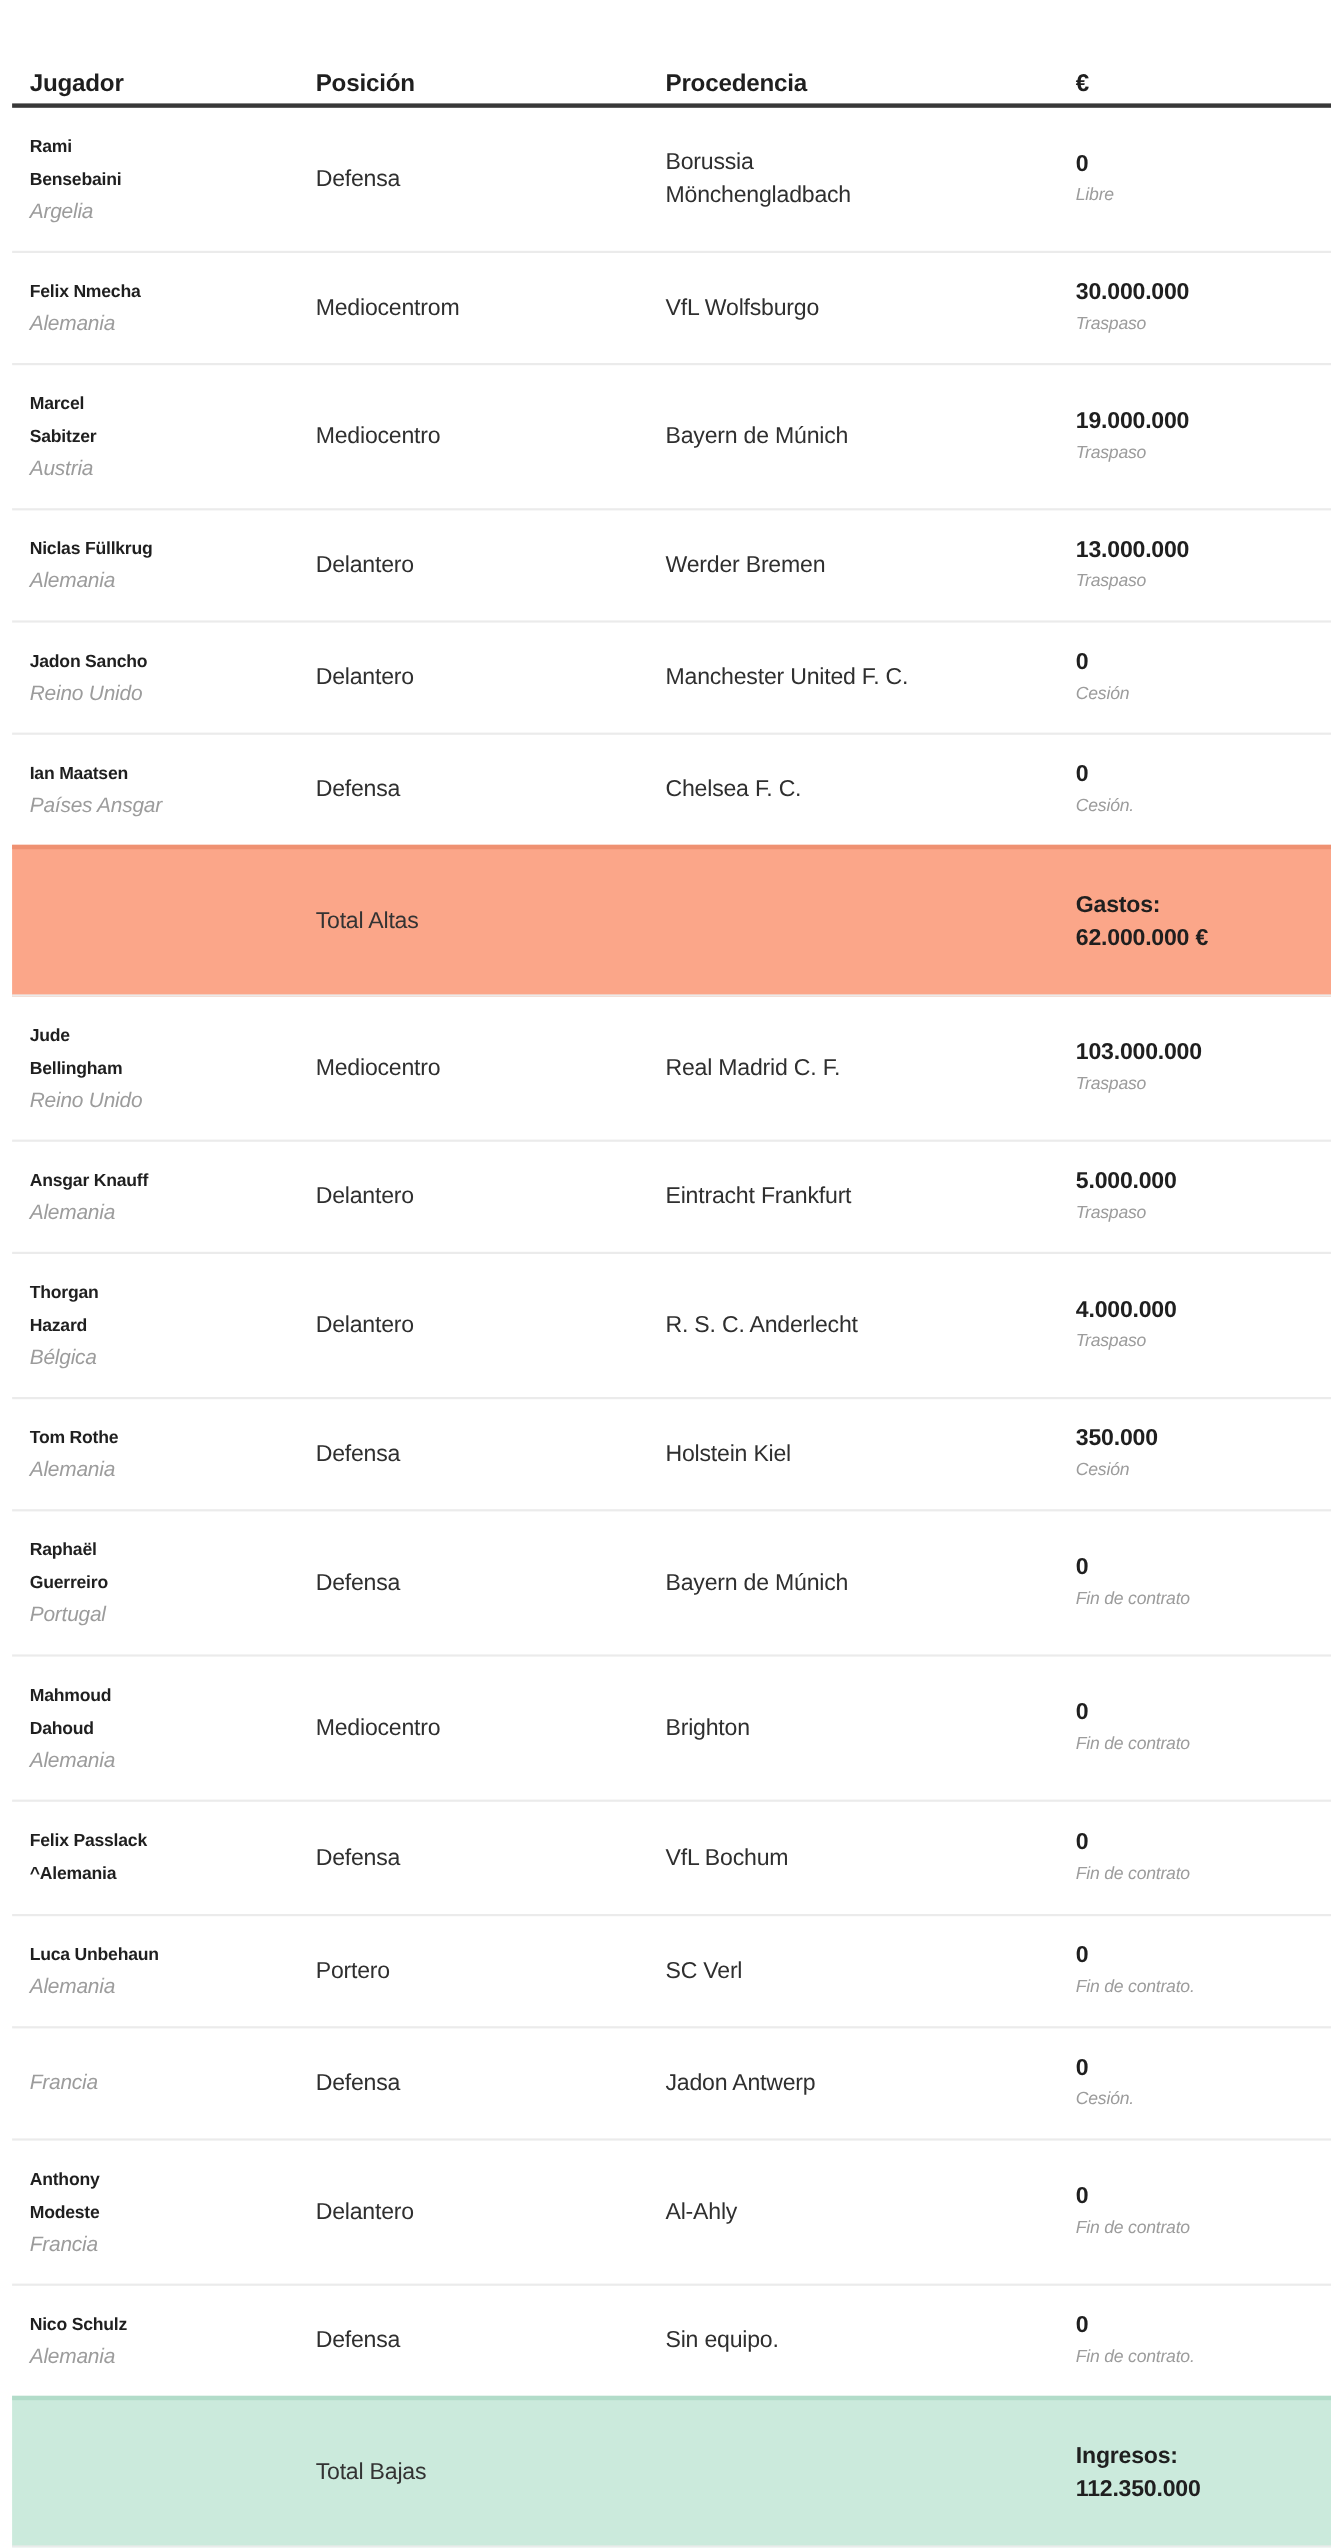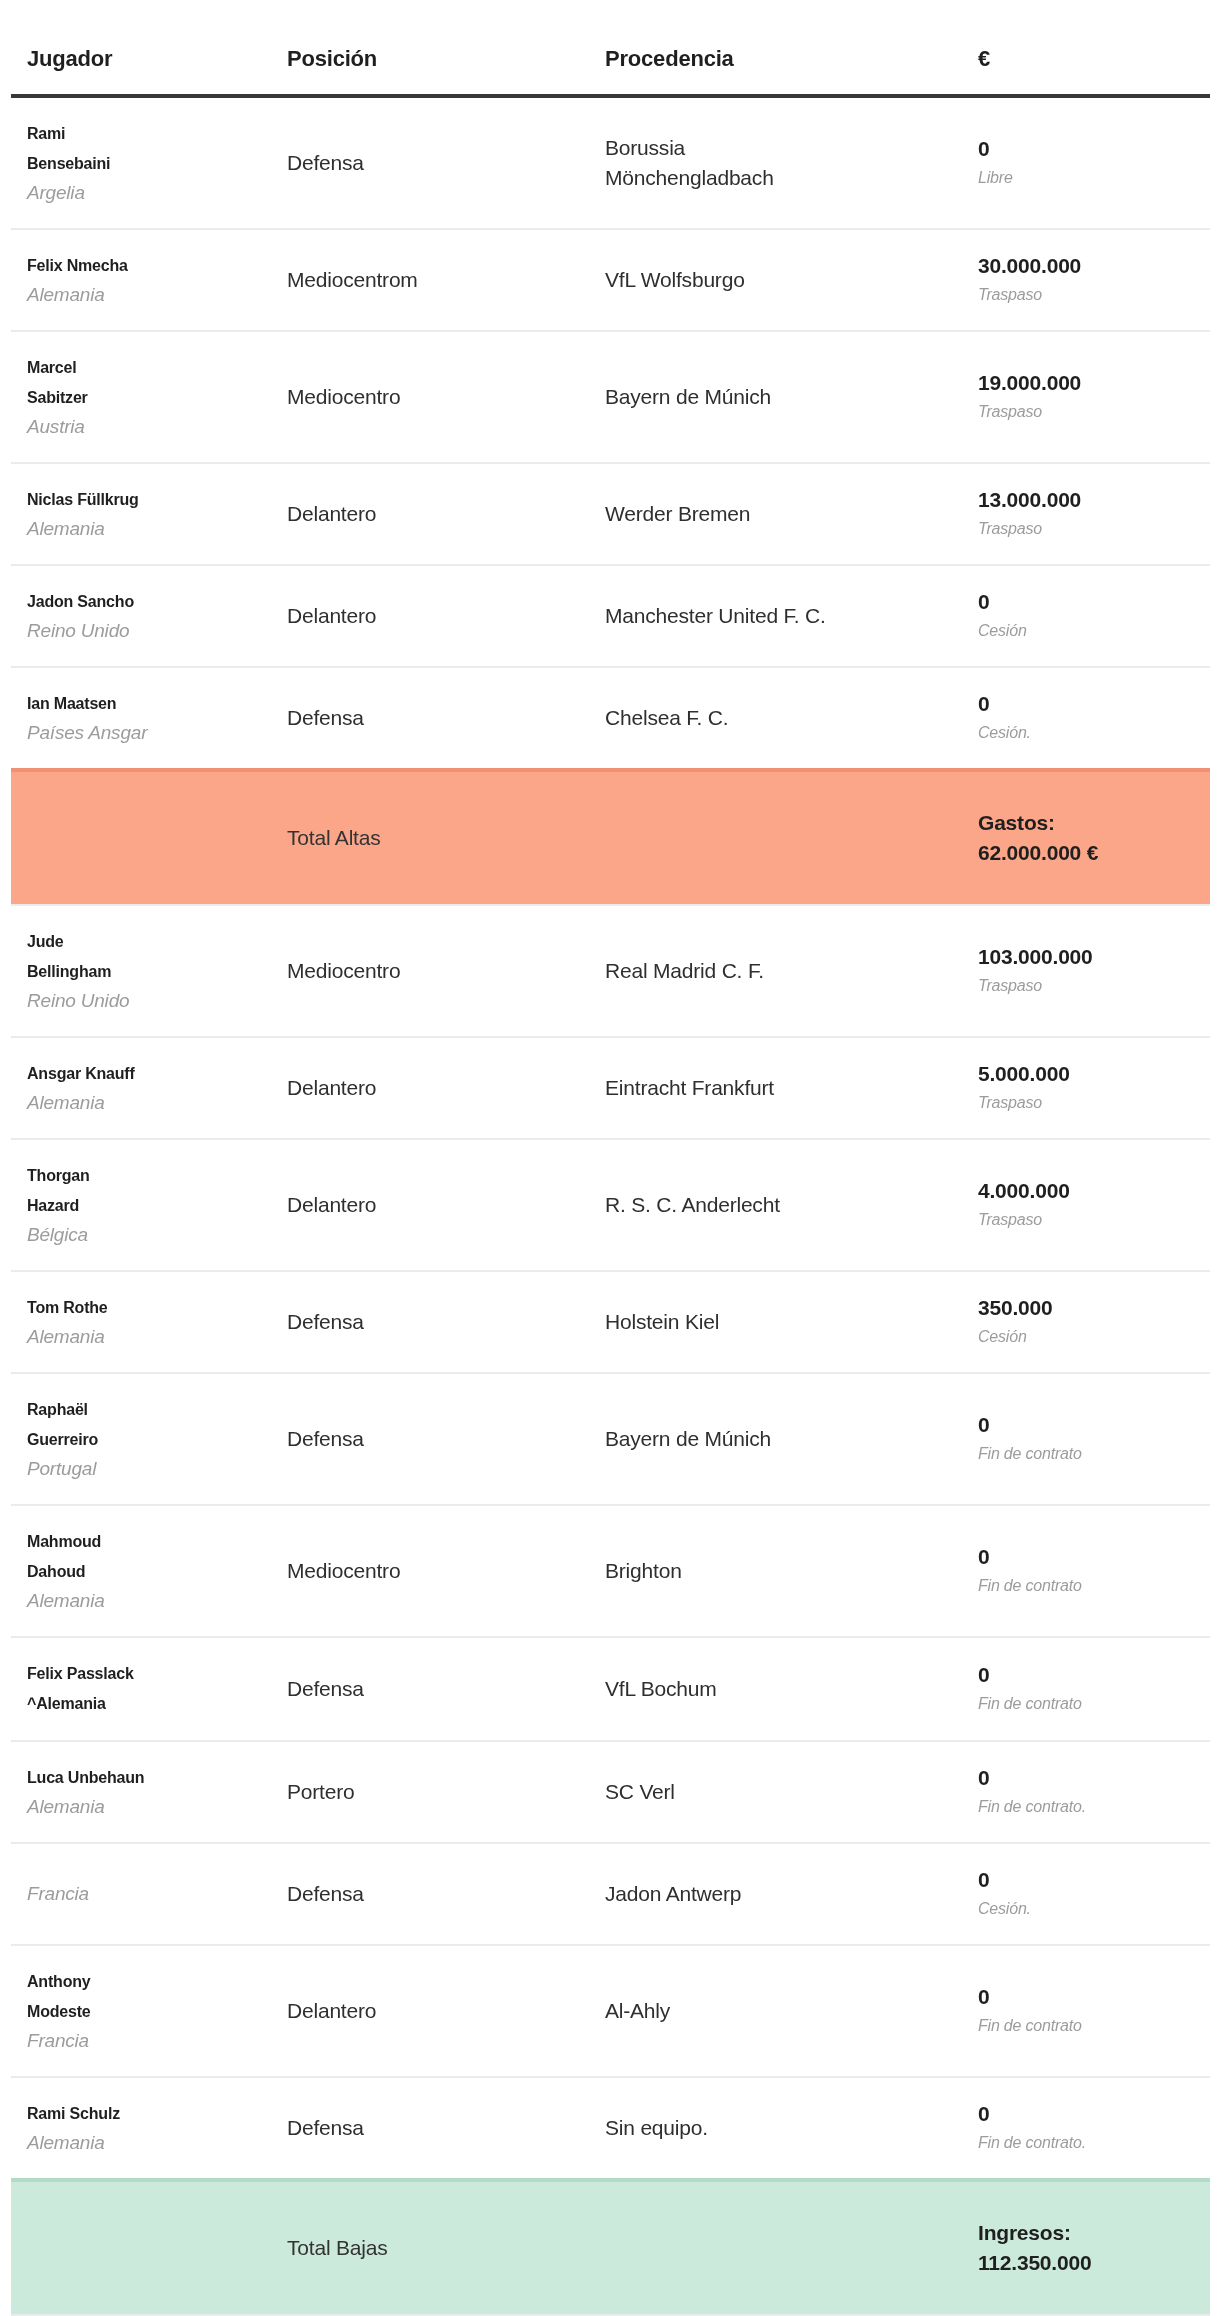--- a/index.html
+++ b/index.html
@@ -34,21 +34,21 @@
     padding-left:16px;
     padding-right:10px;
   }
   
   .header-row{
     height:98px;
     align-items:end;
     border-bottom:4px solid var(--rule);
   }
   .header-row > div{
-    padding-bottom:22px;
+    padding-bottom:5px;
     font-weight:bold;
     font-size:22px;
     color:var(--name);
   }
   
   .player-row{
     border-bottom:2px solid var(--divider);
     padding:21px 0;
     min-height:100px;
   }
@@ -341,21 +341,21 @@
     <div class="p-pos">Delantero</div>
     <div class="p-origin">Al-Ahly</div>
     <div>
       <div class="fee-amount">0</div>
       <div class="fee-type">Fin de contrato</div>
     </div>
   </div>
 
   <div class="row player-row no-divider">
     <div>
-      <div class="p-name">Rami Schulz</div>
+      <div class="p-name">Nico Schulz</div>
       <div class="p-country">Alemania</div>
     </div>
     <div class="p-pos">Defensa</div>
     <div class="p-origin">Sin equipo.</div>
     <div>
       <div class="fee-amount">0</div>
       <div class="fee-type">Fin de contrato.</div>
     </div>
   </div>
 

